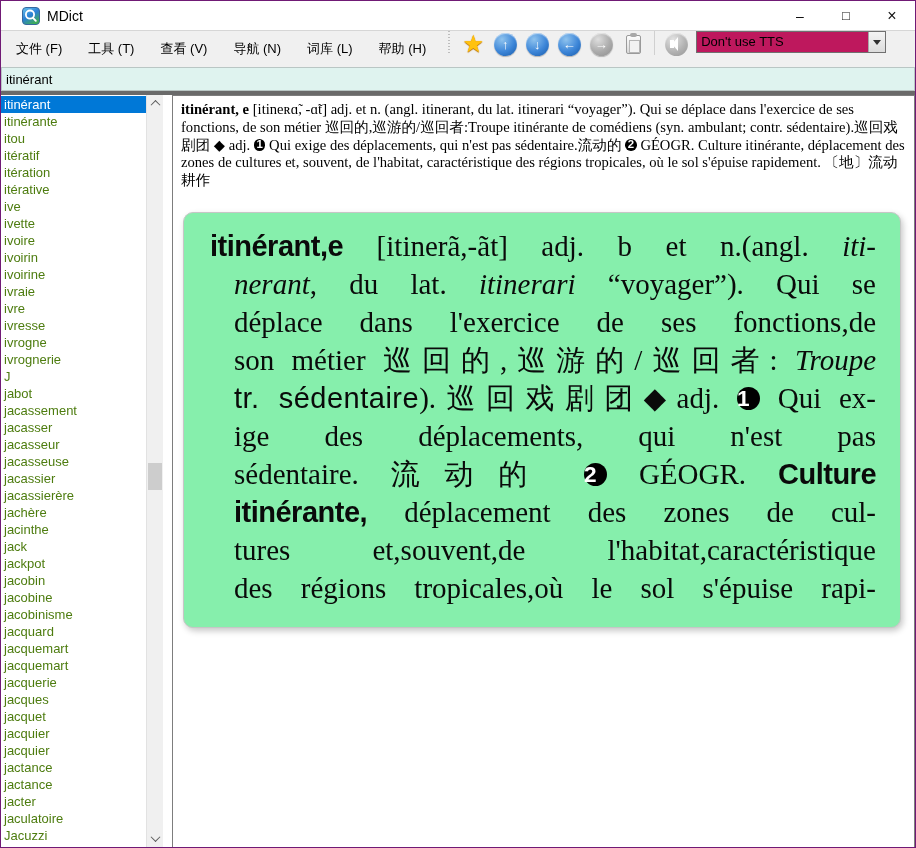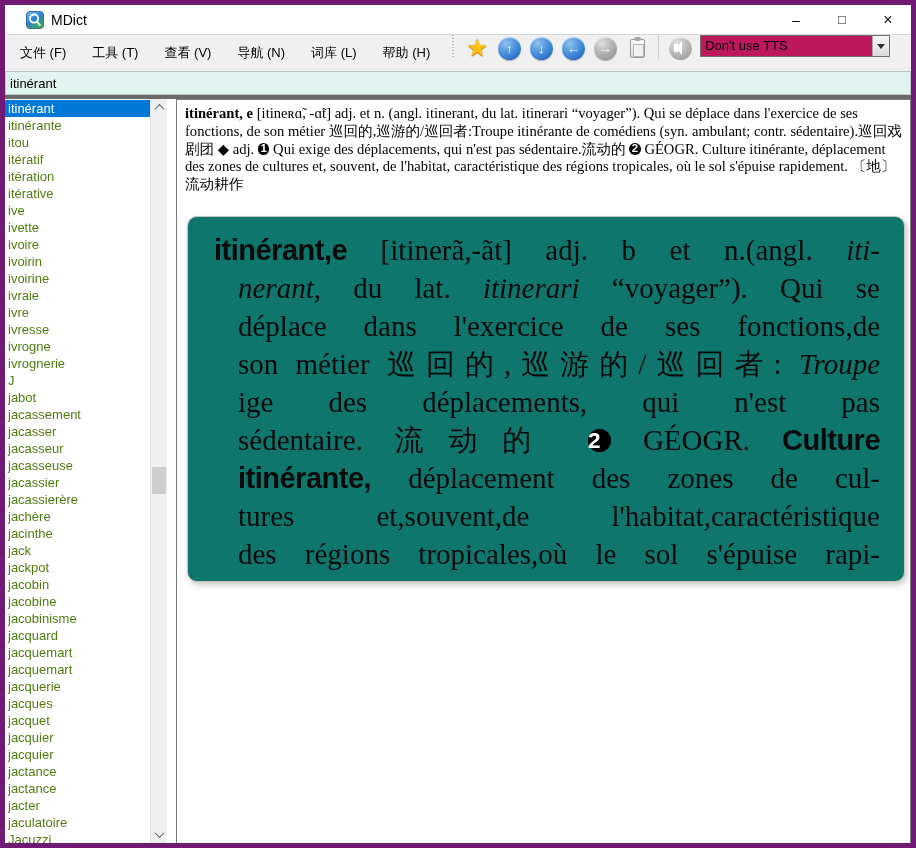--- a/index.html
+++ b/index.html
@@ -1,19 +1,19 @@
 <!DOCTYPE html>
 <html><head>
 <meta charset="utf-8">
 <style>
   * { box-sizing: border-box; margin: 0; padding: 0; }
   html,body { width:916px; height:848px; }
   body { font-family:"Liberation Sans","DejaVu Sans",sans-serif; background:#fff; }
 
-  .window { width:916px; height:848px; border:5px solid #701a75; display:flex; flex-direction:column; background:#fff; overflow:hidden; }
+  .window { width:916px; height:848px; border:1px solid #701a75; display:flex; flex-direction:column; background:#fff; overflow:hidden; }
 
   
   .titlebar { height:30px; background:#fff; border-bottom:1px solid #d6d6d6; display:flex; align-items:center; flex:0 0 auto; }
   .app-icon { margin-left:21px; width:18px; height:18px; flex:0 0 auto; }
   .title-text { margin-left:7px; font-size:14px; color:#000; }
   .title-spacer { flex:1; }
   .win-btn { width:46px; height:29px; display:flex; align-items:center; justify-content:center; font-size:14px; color:#111; cursor:default; }
   .win-btn.max { font-size:13px; }
   .win-btn.close { font-size:16px; }
 
@@ -73,21 +73,21 @@
   .definition .rs-b { font-weight:bold; }
 
   .rs-b { font-weight:bold; }
   .rs-i { font-style:italic; }
   .rs-sans { font-family:"Liberation Sans","DejaVu Sans",sans-serif; letter-spacing:.5px; }
   .rs-circ { display:inline-block; background:#000; color:#fff; border-radius:50%;
     width:1.02em; height:1.02em; line-height:1.04em; text-align:center; font-size:.78em;
     font-family:"Liberation Sans","DejaVu Sans",sans-serif; font-weight:bold; vertical-align:.1em; font-style:normal; }
 
   .scan-card { margin-top:22px; margin-left:2px; width:718px; border:1px solid #c6c6c6; border-radius:10px;
-    background:#0f766e; box-shadow:2px 3px 6px rgba(0,0,0,.22); padding:14px 24px 8px 26px; }
+    background:#86efac; box-shadow:2px 3px 6px rgba(0,0,0,.22); padding:14px 24px 20px 26px; }
   .scan-line { font-family:"Liberation Serif","DejaVu Serif",serif; font-size:29px; line-height:38px; color:#0a0a0a;
     text-align:justify; text-align-last:justify; margin-left:24px; white-space:nowrap; }
   .scan-line:first-child { margin-left:0; }
   .scan-line.last { text-align-last:left; }
   .scan-line .rs-b { font-family:"Liberation Sans","DejaVu Sans",sans-serif; font-weight:bold; letter-spacing:-.5px; }
 </style>
 </head>
 <body>
 
 <div class="window">
@@ -228,20 +228,21 @@
 
     <div class="splitter"></div>
 
     <div class="content">
       <div class="definition" id="definition"><span class="rs-b">itinérant, e</span><span> [itineʀɑ̃, -ɑ̃t] adj. et n. (angl. itinerant, du lat. itinerari “voyager”). Qui se déplace dans l'exercice de ses fonctions, de son métier 巡回的,巡游的/巡回者:Troupe itinérante de comédiens (syn. ambulant; contr. sédentaire).巡回戏剧团 ◆ adj. </span><span class="rs-circ">1</span><span> Qui exige des déplacements, qui n'est pas sédentaire.流动的 </span><span class="rs-circ">2</span><span> GÉOGR. Culture itinérante, déplacement des zones de cultures et, souvent, de l'habitat, caractéristique des régions tropicales, où le sol s'épuise rapidement. 〔地〕流动耕作</span></div>
       <div class="scan-card" id="scan-card">
           <div class="scan-line"><span class="rs-b">itinérant,e</span><span> [itinerã,-ãt] adj. b et n.(angl. </span><span class="rs-i">iti-</span></div>
           <div class="scan-line"><span class="rs-i">nerant</span><span>, du lat. </span><span class="rs-i">itinerari</span><span> “voyager”). Qui se</span></div>
           <div class="scan-line"><span>déplace dans l'exercice de ses fonctions,de</span></div>
           <div class="scan-line"><span>son métier 巡回的,巡游的/巡回者: </span><span class="rs-i">Troupe</span></div>
+          <div class="scan-line"><span class="rs-sans">tr. sédentaire</span><span>).巡回戏剧团◆adj. </span><span class="rs-circ">1</span><span> Qui ex-</span></div>
           <div class="scan-line"><span>ige des déplacements, qui n'est pas</span></div>
           <div class="scan-line"><span>sédentaire. 流动的 </span><span class="rs-circ">2</span><span> GÉOGR. </span><span class="rs-b">Culture</span></div>
           <div class="scan-line"><span class="rs-b">itinérante,</span><span> déplacement des zones de cul-</span></div>
           <div class="scan-line"><span>tures et,souvent,de l'habitat,caractéristique</span></div>
           <div class="scan-line"><span>des régions tropicales,où le sol s'épuise rapi-</span></div>
         </div>
     </div>
 
   </div>
 </div>

